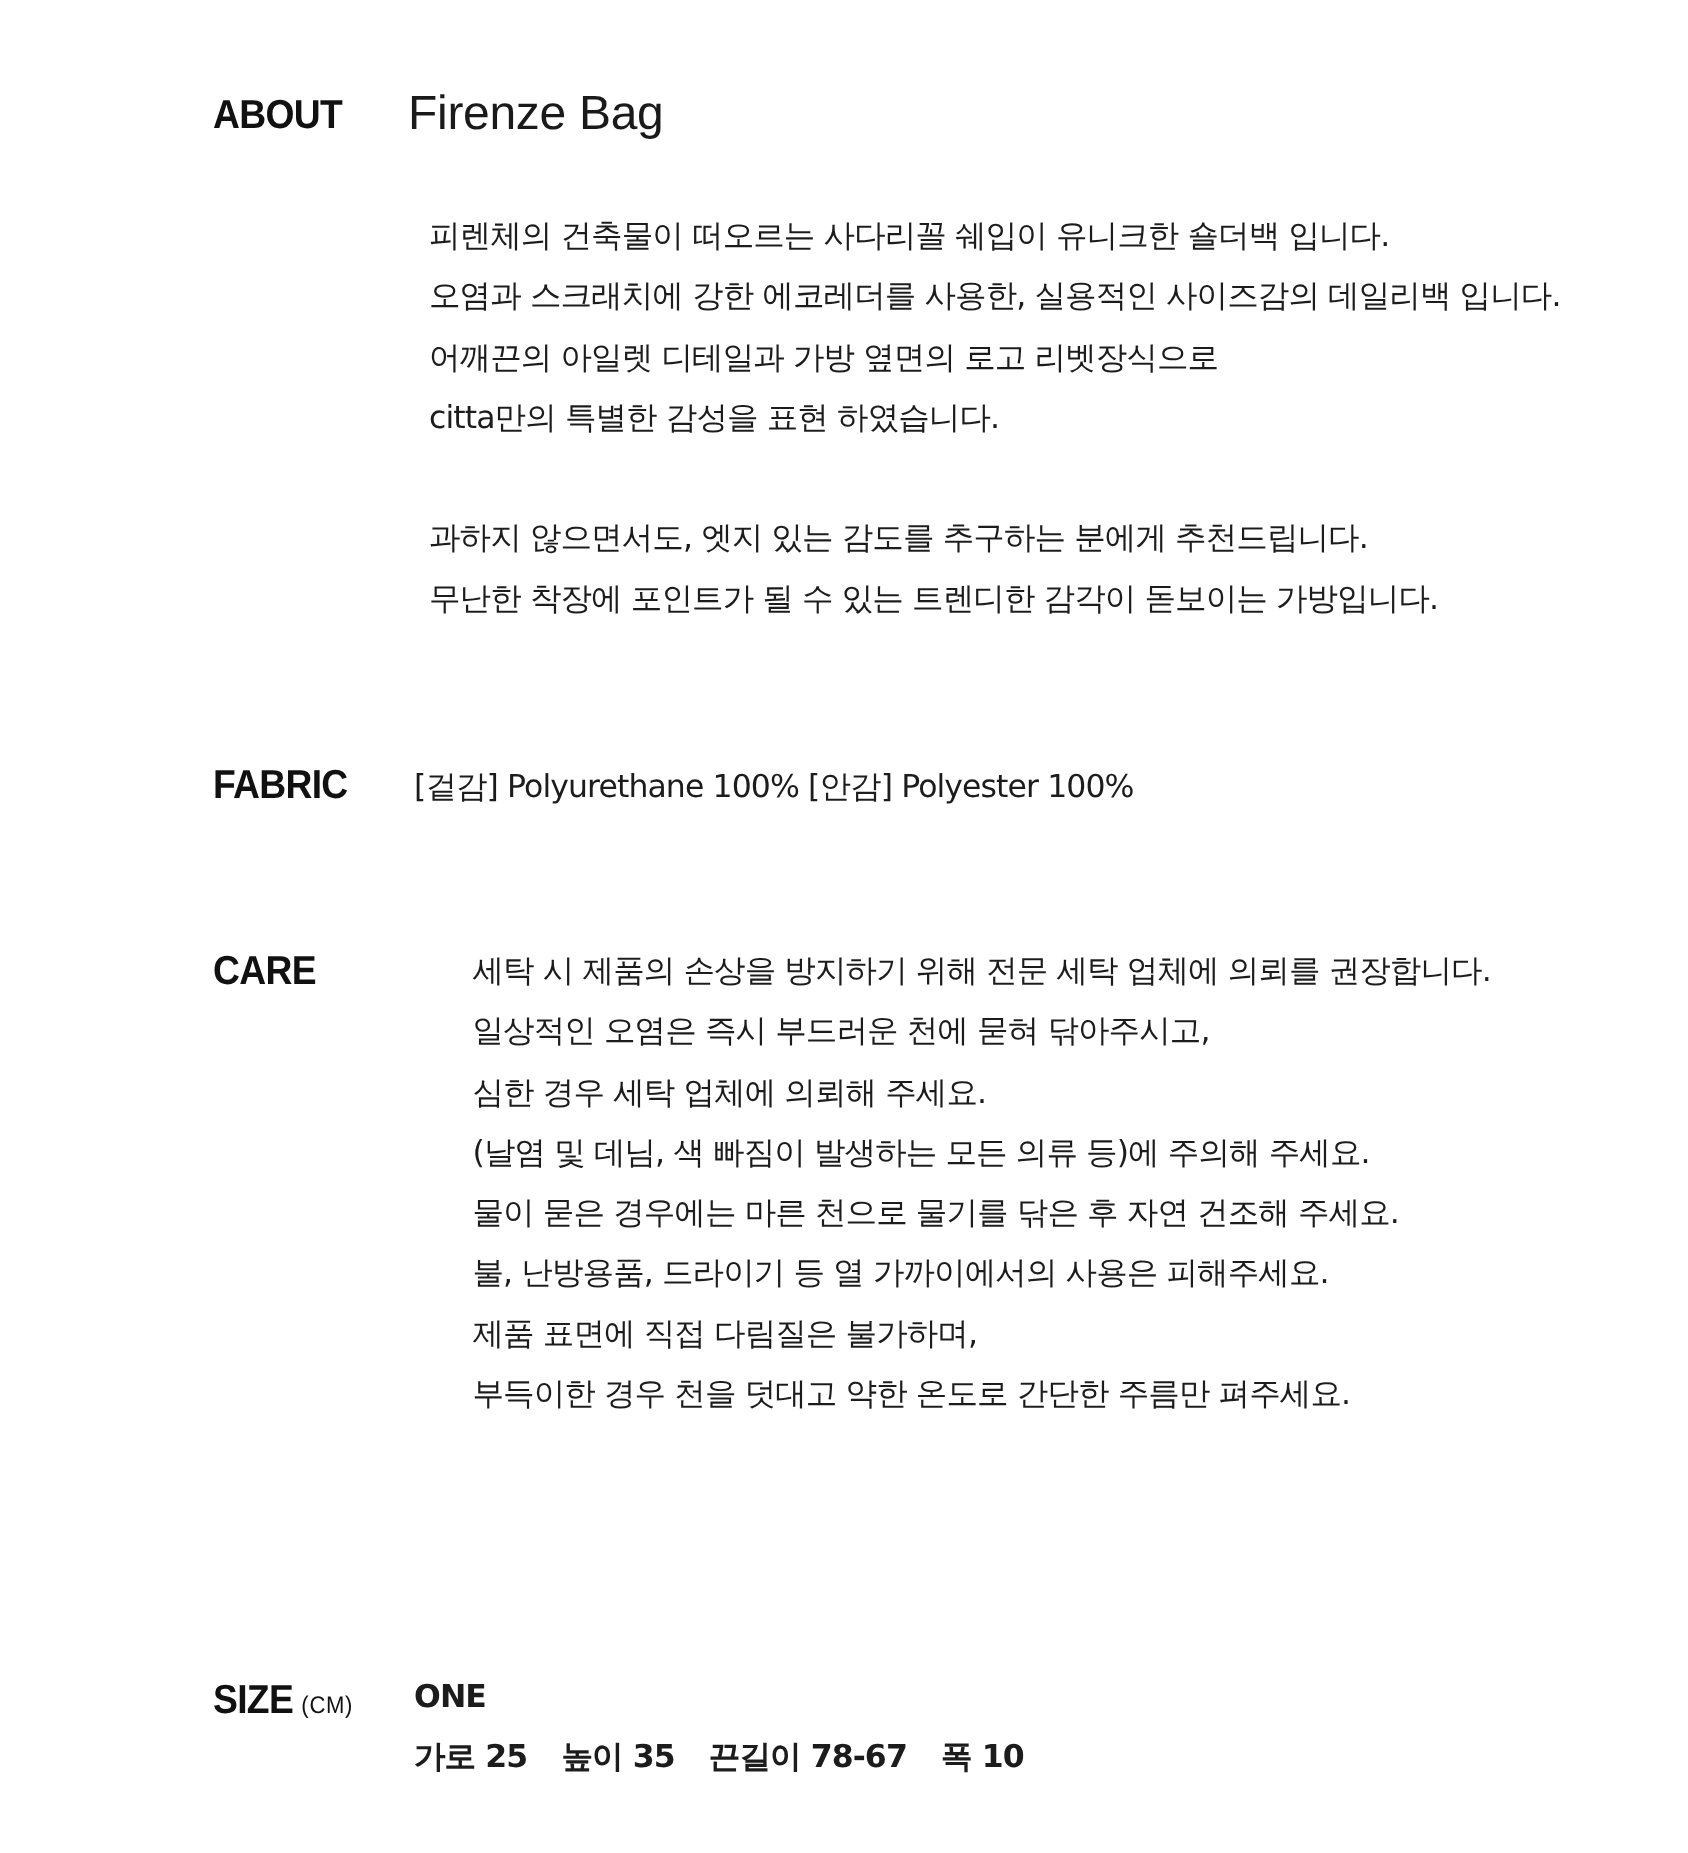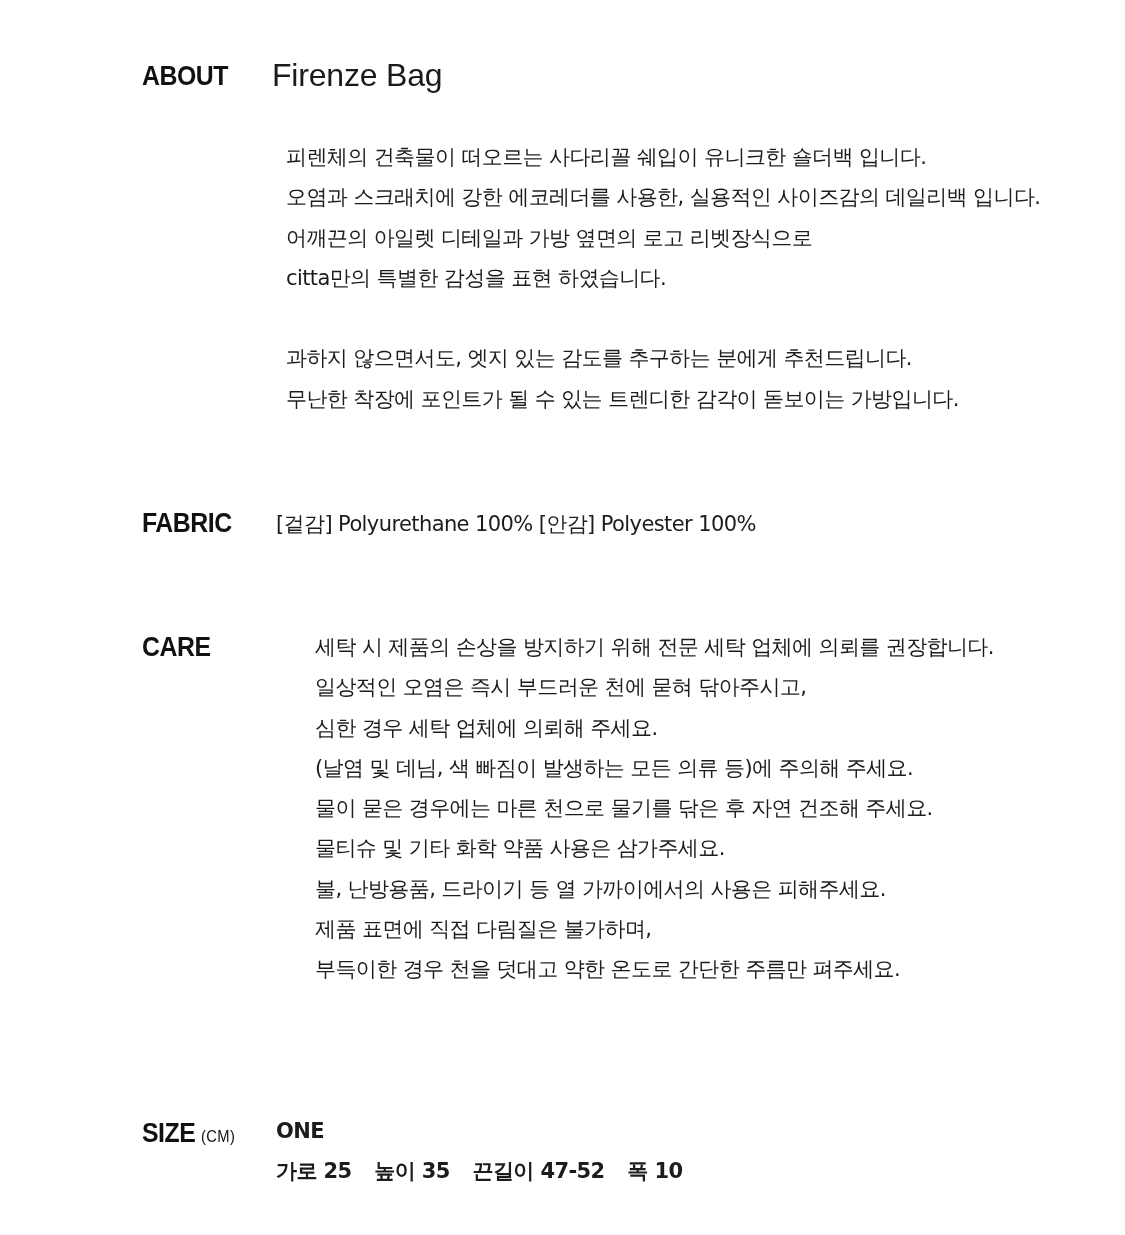--- a/index.html
+++ b/index.html
@@ -90,33 +90,32 @@
 </div>
 
 <div class="section">
   <div class="label" style="top:627px;">CARE</div>
   <div class="content" style="left:276px; top:627px;margin-left:39px;">
     <span class="line">세탁 시 제품의 손상을 방지하기 위해 전문 세탁 업체에 의뢰를 권장합니다.</span>
     <span class="line">일상적인 오염은 즉시 부드러운 천에 묻혀 닦아주시고,</span>
     <span class="line">심한 경우 세탁 업체에 의뢰해 주세요.</span>
     <span class="line">(날염 및 데님, 색 빠짐이 발생하는 모든 의류 등)에 주의해 주세요.</span>
     <span class="line">물이 묻은 경우에는 마른 천으로 물기를 닦은 후 자연 건조해 주세요.</span>
-    <span class="line">물티슈 및 기타 화학 약품 사용은 삼가주세요.</span>
     <span class="line">불, 난방용품, 드라이기 등 열 가까이에서의 사용은 피해주세요.</span>
     <span class="line">제품 표면에 직접 다림질은 불가하며,</span>
     <span class="line">부득이한 경우 천을 덧대고 약한 온도로 간단한 주름만 펴주세요.</span>
   </div>
 </div>
 
 <div class="section">
   <div class="label" style="top:1113px;">
     <span>SIZE</span><span class="unit">(CM)</span>
   </div>
   <div class="content" style="left:276px; top:1111px;font-weight:bold;">
     <span class="line">ONE</span>
     <span class="line size-row">
       <span>가로 25</span>
       <span>높이 35</span>
-      <span>끈길이 47-52</span>
+      <span>끈길이 78-67</span>
       <span>폭 10</span>
     </span>
   </div>
 </div>
 
 </body></html>

